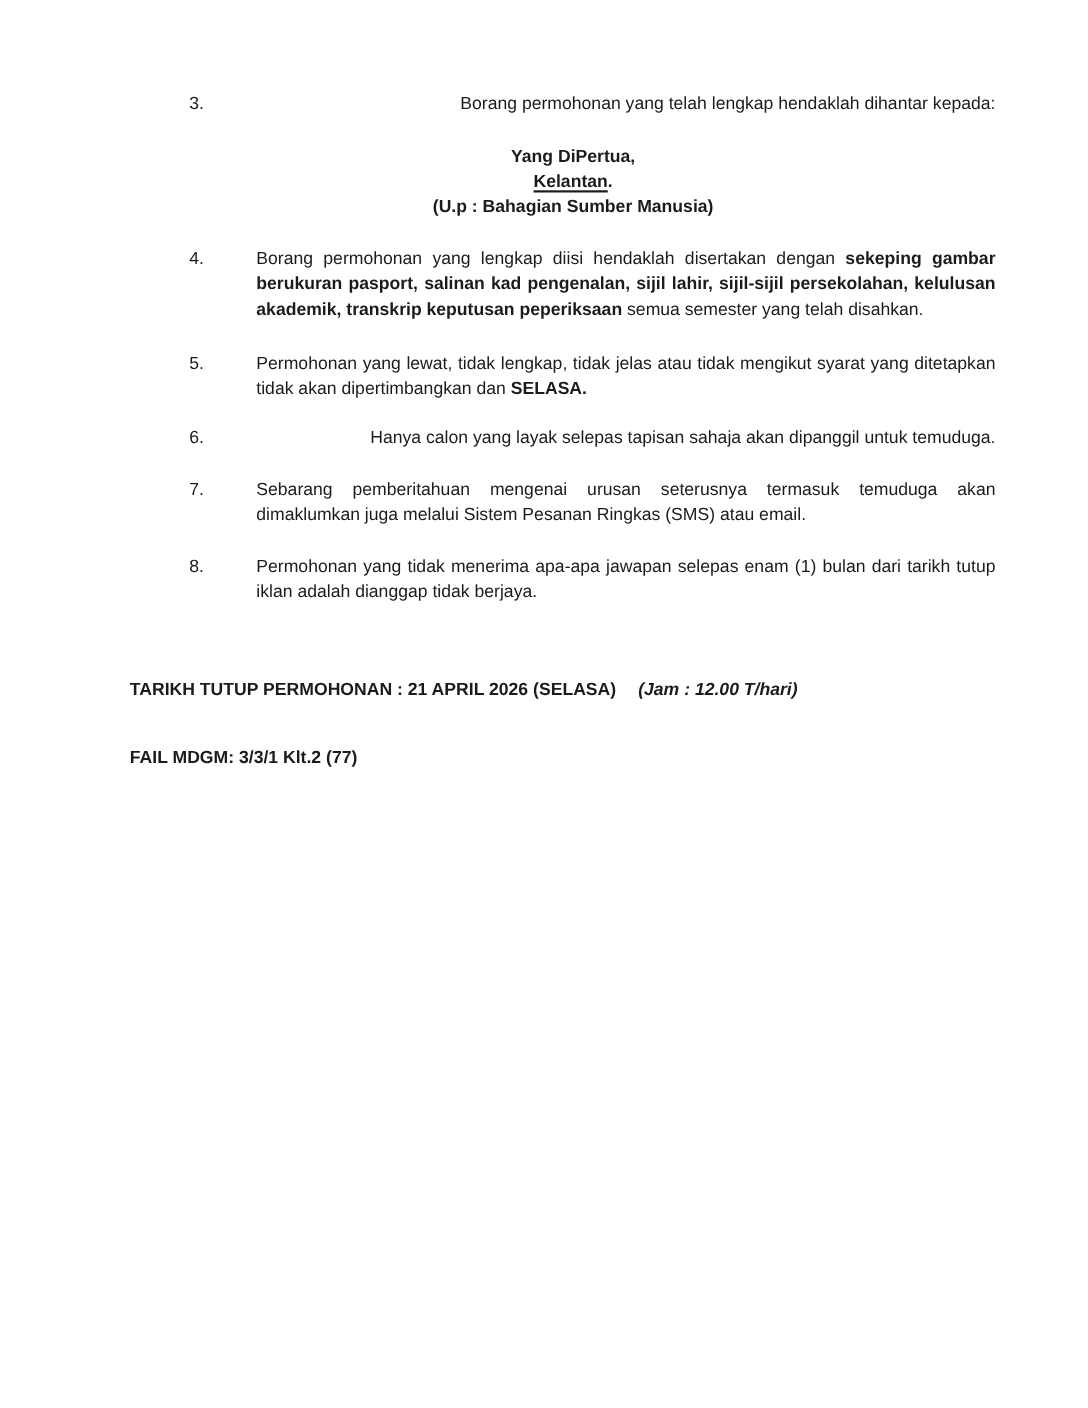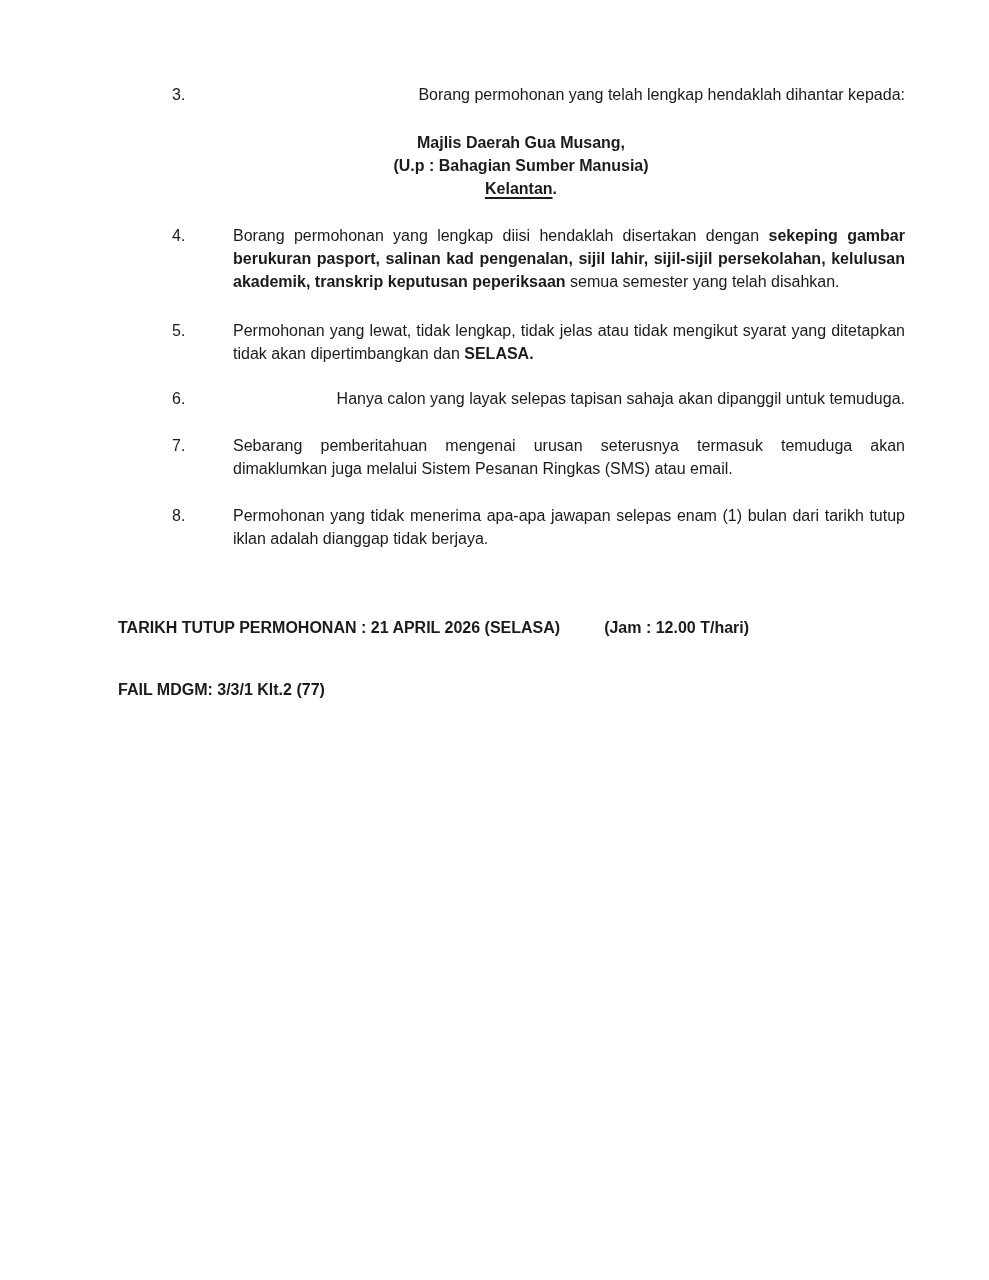--- a/index.html
+++ b/index.html
@@ -50,36 +50,36 @@
   .mb-item4   { margin-bottom: 26px; }
   .mb-item5   { margin-bottom: 22px; }
   .mb-item6   { margin-bottom: 24px; }
   .mb-item7   { margin-bottom: 24px; }
   .mb-item8   { margin-bottom: 66px; }
 
   .footer-line {
     font-weight: bold;
   }
   .footer-closing { margin-bottom: 39px; }
-  .footer-closing .jam { margin-left: 44px; }
+  .footer-closing .jam { margin-left: 20px; font-style: italic; }
 </style>
 </head>
 <body>
 
 <div class="page">
 
   <div class="item mb-item3">
     <span class="num">3.</span>
     <div class="body single"><span>Borang permohonan yang telah lengkap hendaklah dihantar kepada:</span></div>
   </div>
 
   <div class="address mb-address">
-    <div class="addr-line"><span class="b">Majlis Daerah Gua Musang,</span></div>
+    <div class="addr-line"><span class="b">Yang DiPertua,</span></div>
+    <div class="addr-line"><span class="b u">Kelantan</span><span class="b">.</span></div>
     <div class="addr-line"><span class="b">(U.p : Bahagian Sumber Manusia)</span></div>
-    <div class="addr-line"><span class="b u">Kelantan</span><span class="b">.</span></div>
   </div>
 
   <div class="item mb-item4">
     <span class="num">4.</span>
     <div class="body"><span>Borang permohonan yang lengkap diisi hendaklah disertakan dengan </span><span class="b">sekeping gambar berukuran pasport, salinan kad pengenalan, sijil lahir, sijil-sijil persekolahan, kelulusan akademik, transkrip keputusan peperiksaan</span><span> semua semester yang telah disahkan.</span></div>
   </div>
 
   <div class="item mb-item5">
     <span class="num">5.</span>
     <div class="body"><span>Permohonan yang lewat, tidak lengkap, tidak jelas atau tidak mengikut syarat yang ditetapkan tidak akan dipertimbangkan dan </span><span class="b">SELASA.</span></div>

